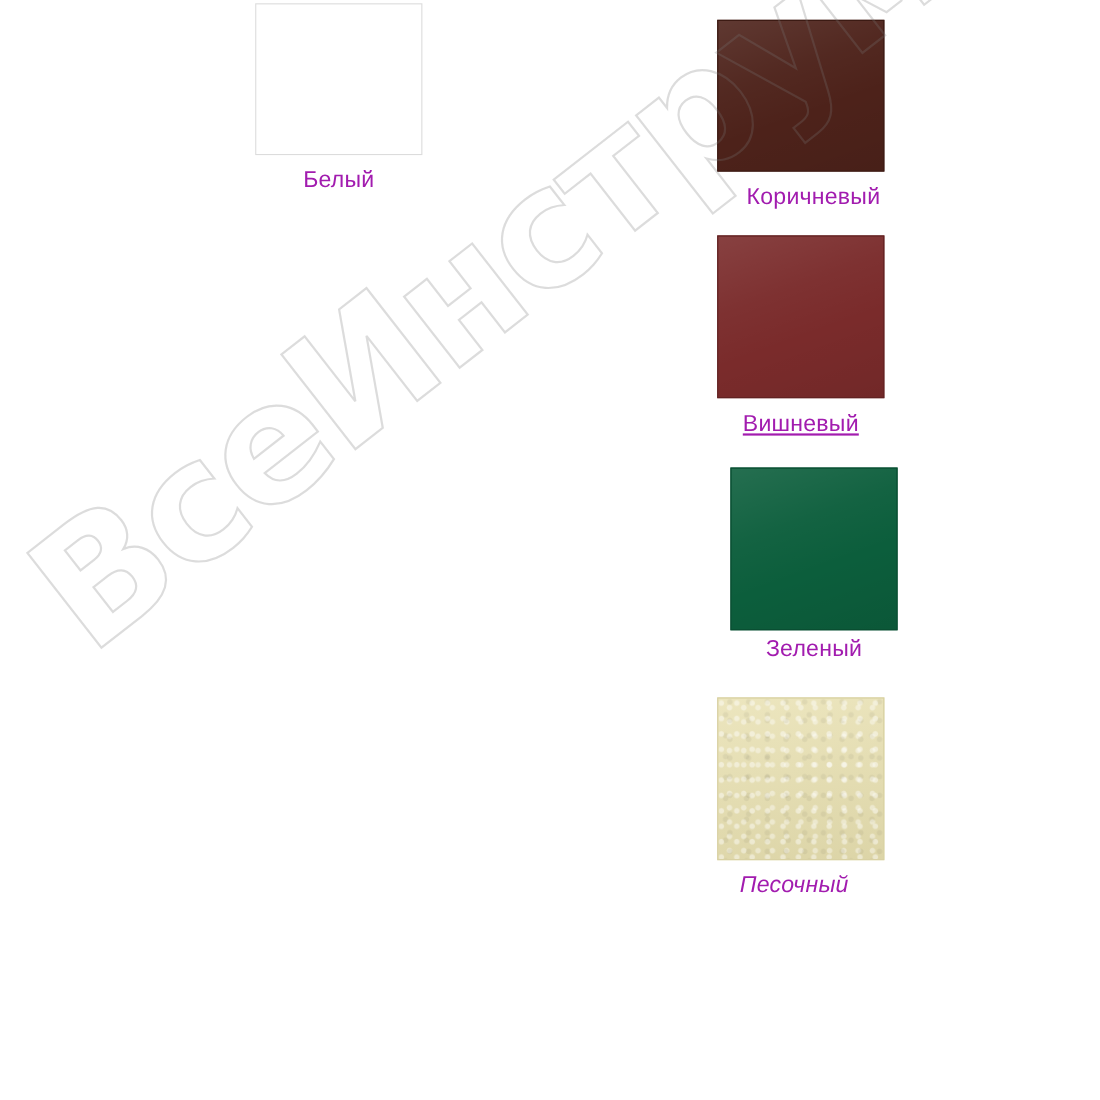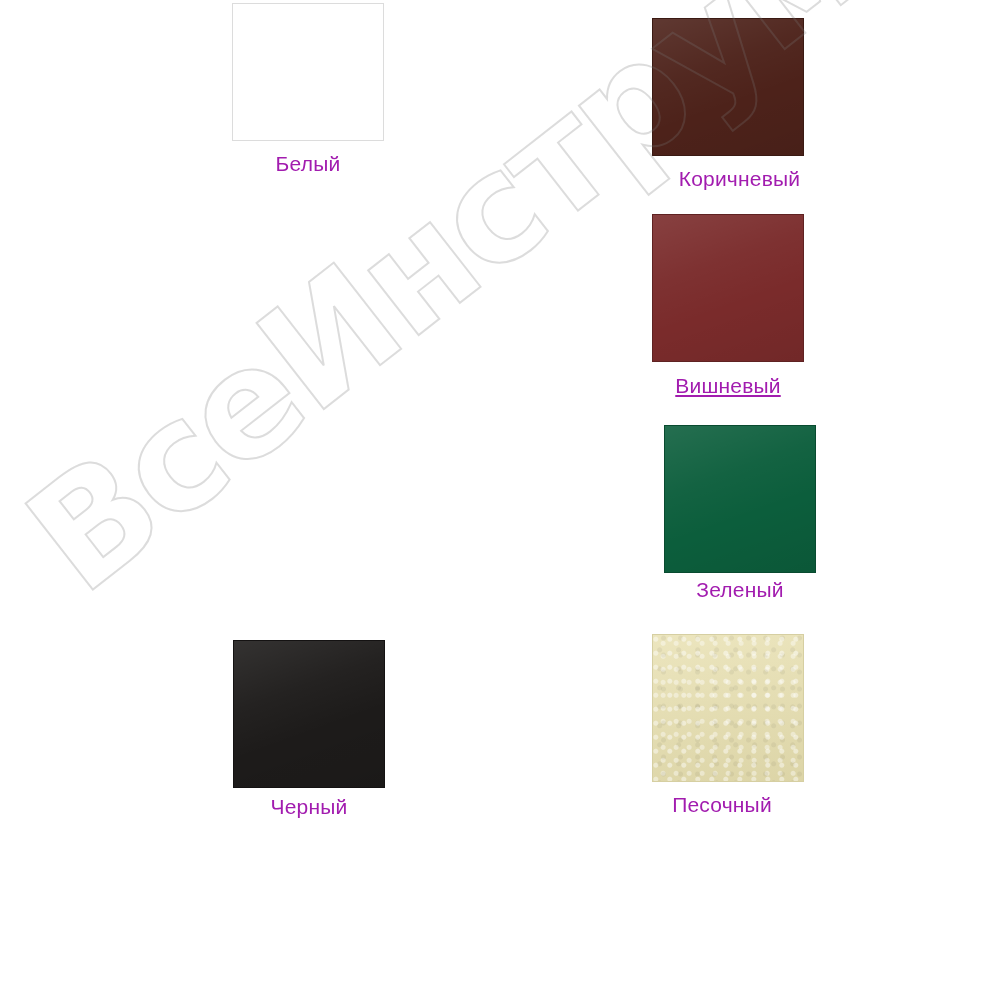--- a/index.html
+++ b/index.html
@@ -64,27 +64,23 @@
     font-weight: 400;
     letter-spacing: 0.2px;
   }
 </style>
 </head>
 <body>
 
 <div id="page">
 
   <div class="swatch-grid"></div>
-    <div class="swatch-cell" style="left: 652px; top: 634px; width: 140px; height: 189px;">
+    <div class="swatch-cell" style="left: 652px; top: 634px; width: 140px; height: 189px; font-style: italic;">
       <div class="swatch-box" style="width: 152px; height: 148px; background: radial-gradient(circle at 20% 30%, rgba(255, 255, 255, 0.45) 0px, rgba(255, 255, 255, 0.45) 2px, rgba(0, 0, 0, 0) 3px) 0% 0% / 14px 14px, radial-gradient(circle at 62% 18%, rgba(0, 0, 0, 0.05) 0px, rgba(0, 0, 0, 0.05) 2px, rgba(0, 0, 0, 0) 3px) 0% 0% / 17px 17px, radial-gradient(circle at 78% 64%, rgba(255, 255, 255, 0.4) 0px, rgba(255, 255, 255, 0.4) 2px, rgba(0, 0, 0, 0) 3px) 0% 0% / 13px 13px, radial-gradient(circle at 35% 78%, rgba(0, 0, 0, 0.05) 0px, rgba(0, 0, 0, 0.05) 2px, rgba(0, 0, 0, 0) 3px) 0% 0% / 19px 19px, linear-gradient(170deg, rgba(255, 255, 255, 0.18), rgba(0, 0, 0, 0.05)) 0% 0% / 100% 100% rgb(232, 224, 176); border: 1px solid rgb(214, 207, 162);"></div>
       <div class="swatch-label" style="top: 159px;">Песочный</div>
-    </div>
-    <div class="swatch-cell" style="left: 233px; top: 640px; width: 152px; height: 185px;">
-      <div class="swatch-box" style="width: 152px; height: 148px; background: linear-gradient(160deg, rgba(255, 255, 255, 0.1) 0%, rgba(255, 255, 255, 0.03) 35%, rgba(0, 0, 0, 0) 60%, rgba(0, 0, 0, 0.07) 100%) rgb(29, 27, 26); border: 1px solid rgb(20, 18, 18);"></div>
-      <div class="swatch-label" style="top: 155px;">Черный</div>
     </div>
     <div class="swatch-cell" style="left: 652px; top: 425px; width: 152px; height: 183px; margin-left: 12px;">
       <div class="swatch-box" style="width: 152px; height: 148px; background: linear-gradient(160deg, rgba(255, 255, 255, 0.1) 0%, rgba(255, 255, 255, 0.03) 35%, rgba(0, 0, 0, 0) 60%, rgba(0, 0, 0, 0.07) 100%) rgb(12, 94, 60); border: 1px solid rgb(9, 75, 48);"></div>
       <div class="swatch-label" style="top: 153px;">Зеленый</div>
     </div>
     <div class="swatch-cell" style="left: 652px; top: 214px; width: 152px; height: 190px;">
       <div class="swatch-box" style="width: 152px; height: 148px; background: linear-gradient(160deg, rgba(255, 255, 255, 0.1) 0%, rgba(255, 255, 255, 0.03) 35%, rgba(0, 0, 0, 0) 60%, rgba(0, 0, 0, 0.07) 100%) rgb(122, 43, 43); border: 1px solid rgb(95, 34, 34);"></div>
       <div class="swatch-label" style="top: 160px; text-decoration: underline;">Вишневый</div>
     </div>
     <div class="swatch-cell" style="left: 652px; top: 18px; width: 175px; height: 179px;">

